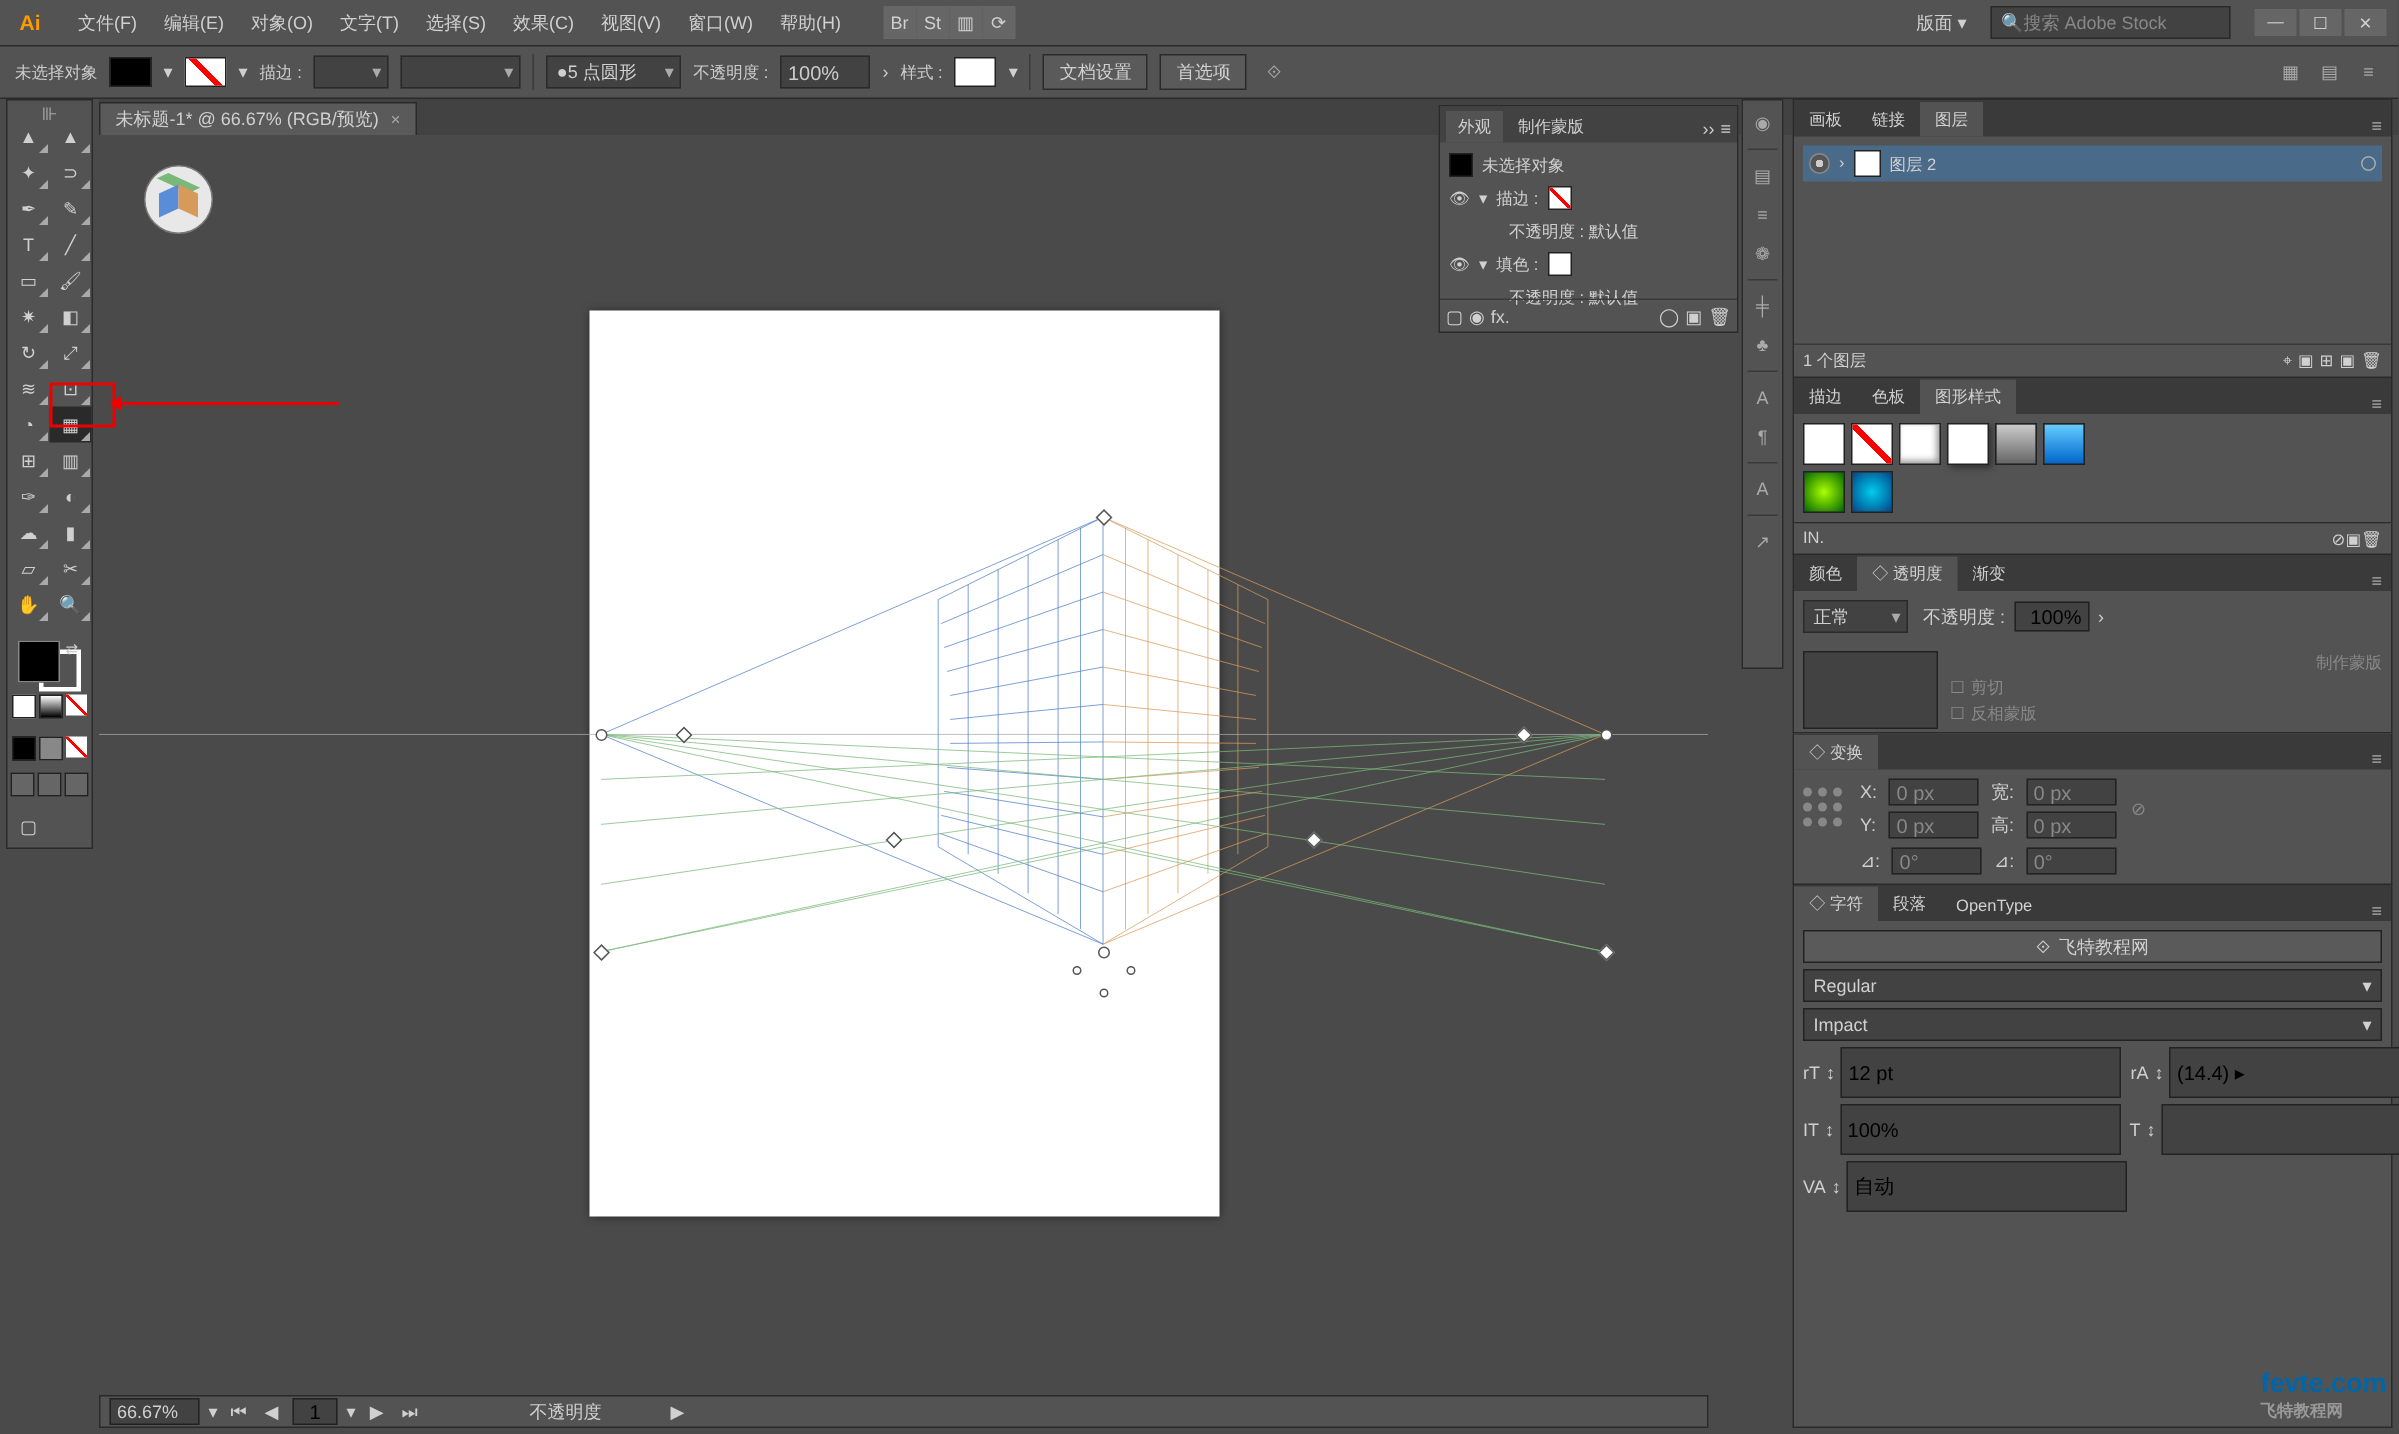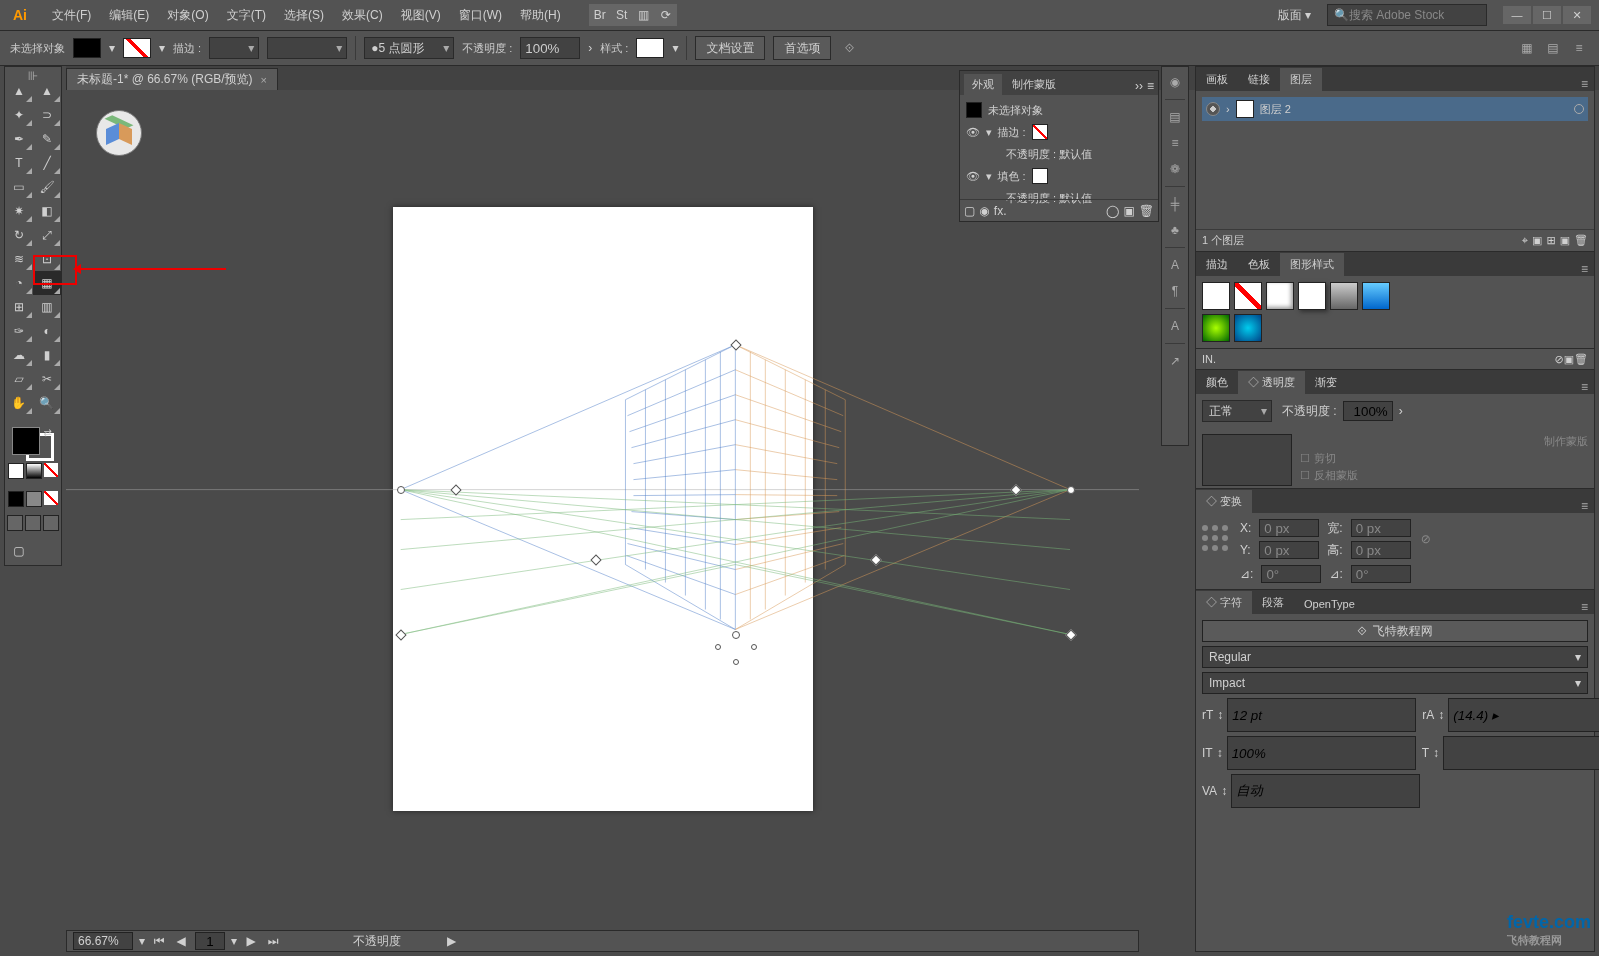--- a/index.html
+++ b/index.html
@@ -127,21 +127,21 @@
 .xf-fields { display: grid; grid-template-columns: auto 60px auto 60px; gap: 4px 8px; align-items: center; }
 .xf-input { height: 18px; background: #424242; border: 1px solid #222; padding: 0 4px; color: #888; }
 
 
 .char-body { padding: 6px; display: flex; flex-direction: column; gap: 4px; }
 .char-btn { width: 100%; height: 22px; background: #5a5a5a; border: 1px solid #222; display: flex; align-items: center; justify-content: center; gap: 6px; }
 .char-dd { width: 100%; height: 22px; background: #424242; border: 1px solid #222; display: flex; align-items: center; padding: 0 6px; position: relative; }
 .char-dd::after { content: "▾"; position: absolute; right: 6px; }
 .char-row { display: flex; gap: 6px; align-items: center; }
 .char-half { flex: 1; display: flex; align-items: center; gap: 4px; }
-.char-input { flex: 1; height: 20px; background: #424242; border: 1px solid #222; padding: 16px 4px; font-style: italic; }
+.char-input { flex: 1; height: 20px; background: #424242; border: 1px solid #222; padding: 16px 4px; }
 
 
 .statusbar { position: absolute; left: 66px; right: 460px; bottom: 4px; height: 22px; background: #535353; border: 1px solid #2a2a2a; display: flex; align-items: center; gap: 6px; padding: 0 6px; }
 .status-zoom { width: 60px; height: 18px; background: #424242; border: 1px solid #222; padding: 0 4px; display: flex; align-items: center; }
 .nav-btn { width: 16px; height: 16px; display: flex; align-items: center; justify-content: center; }
 
 
 .handle { position: absolute; width: 8px; height: 8px; background: #fff; border: 1px solid #555; transform: translate(-50%,-50%) rotate(45deg); }
 .handle.round { border-radius: 50%; transform: translate(-50%,-50%); }
 

